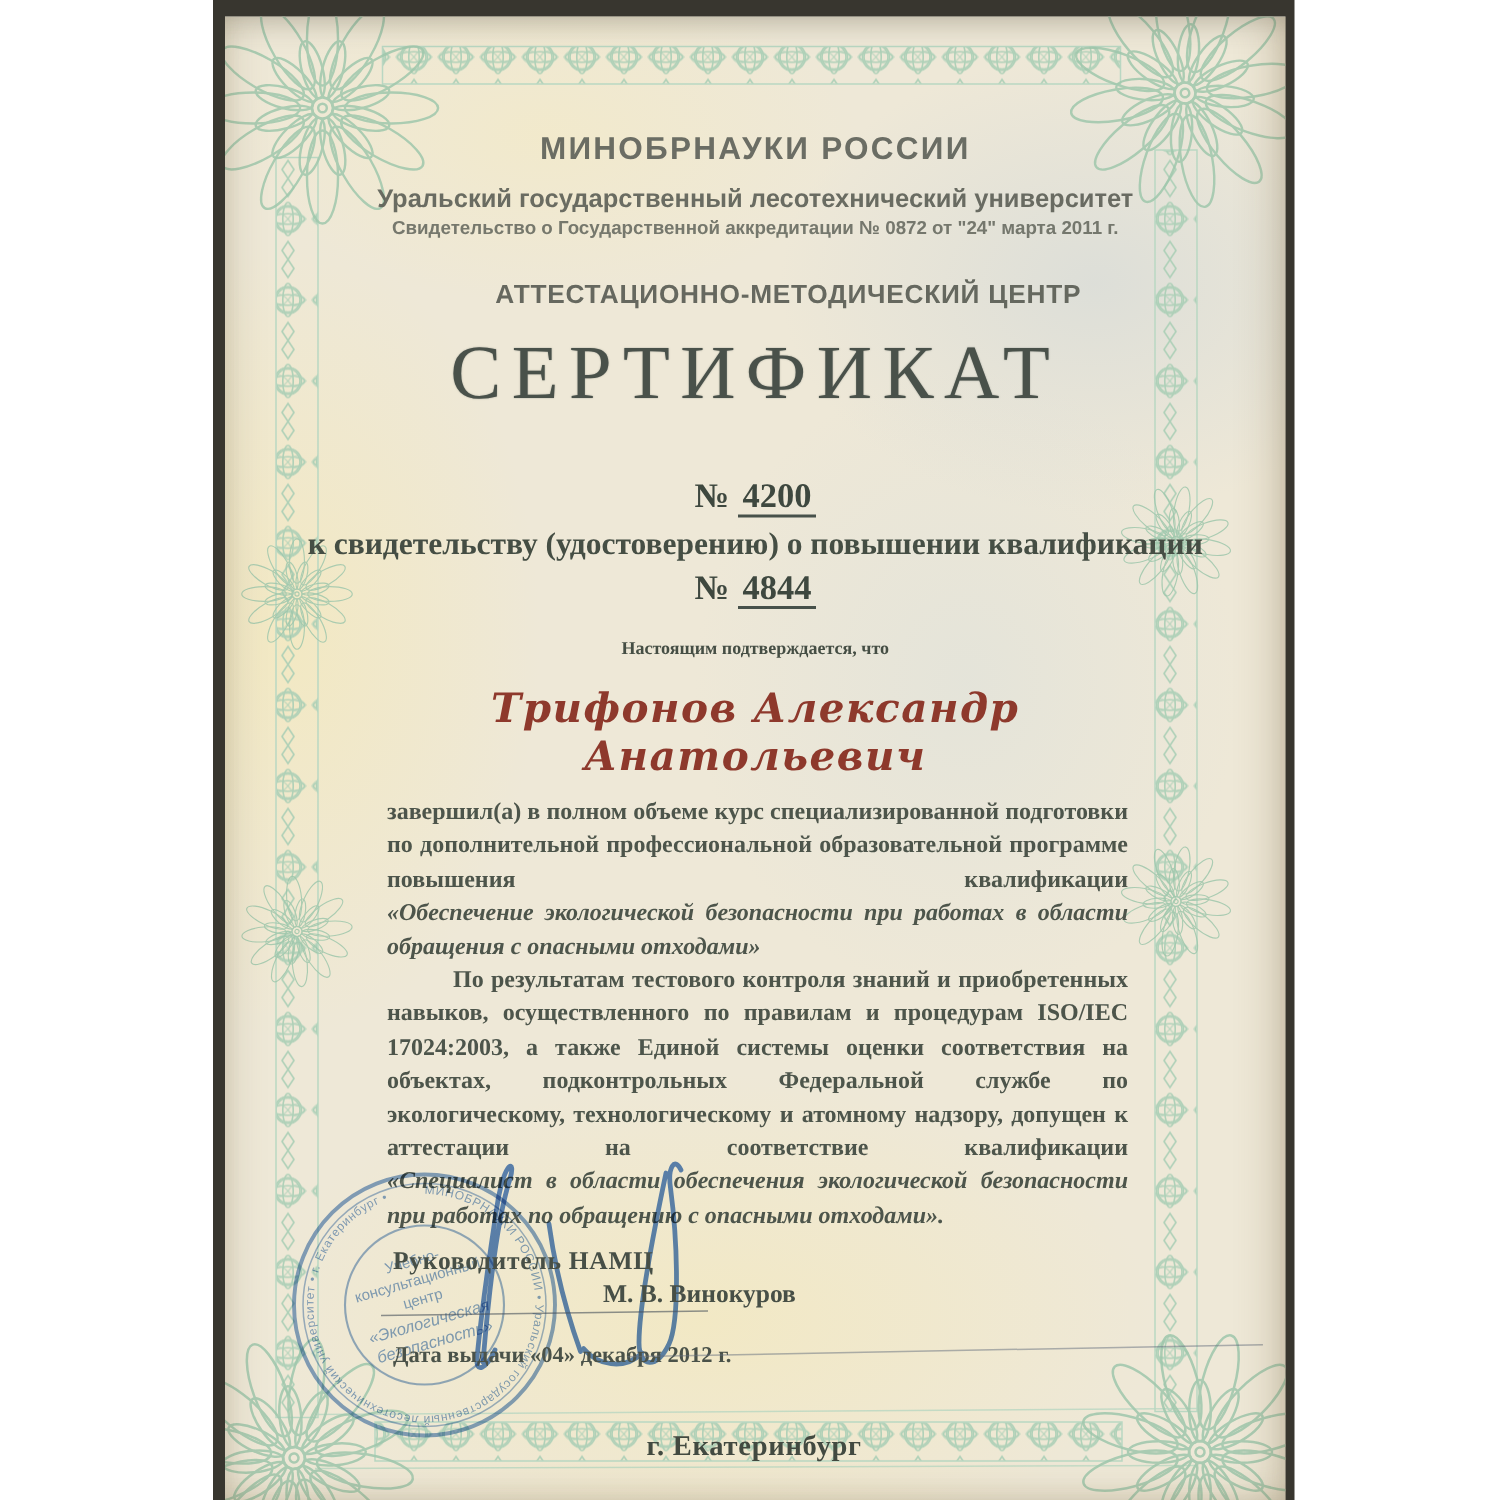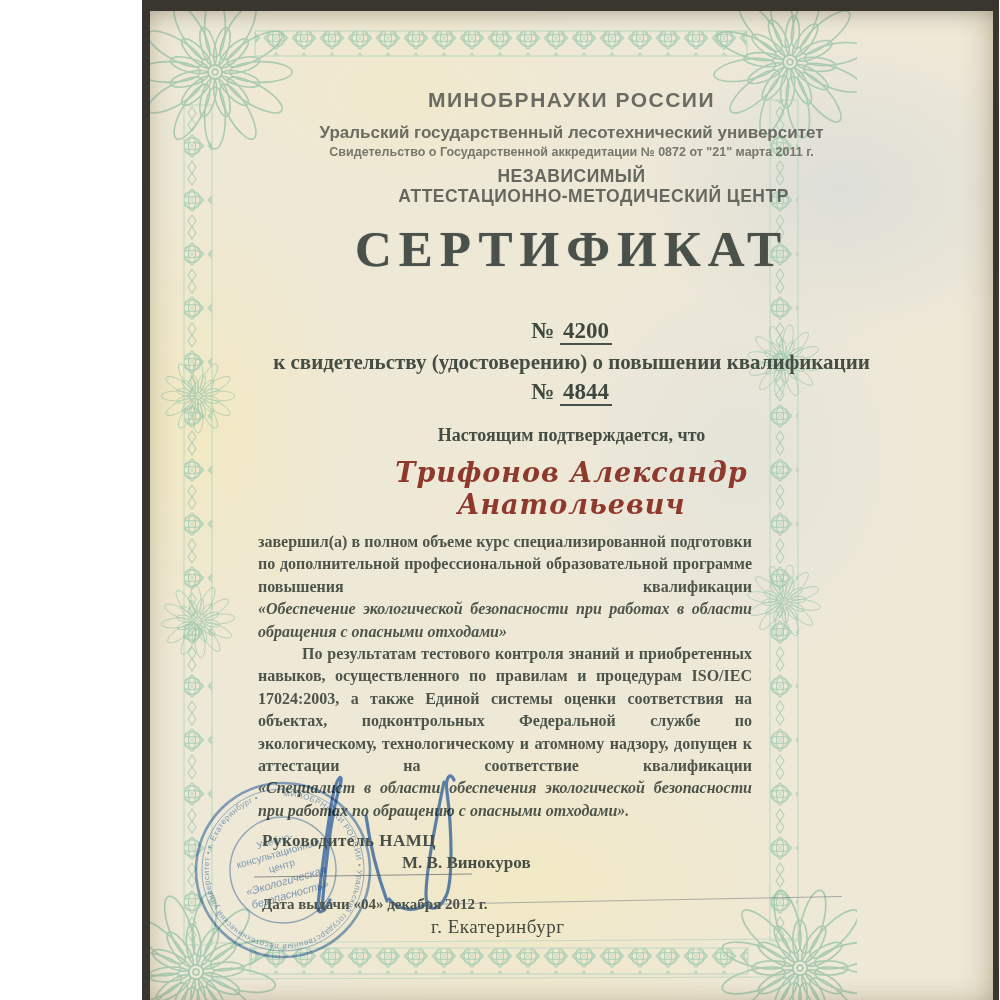--- a/index.html
+++ b/index.html
@@ -1,21 +1,21 @@
 <!DOCTYPE html>
 <html><head>
 <meta charset="utf-8">
 <style>
   html,body{margin:0;padding:0;}
   body{
     width:1000px;height:1000px;position:relative;background:#ffffff;
     font-family:"Liberation Serif",serif;overflow:hidden;
   }
   .photo{
-    position:absolute;left:142px;top:0;width:857px;height:1000px;
+    position:absolute;left:142px;top:0;width:721px;height:1000px;
     box-sizing:border-box;background:#38362f;
     padding:11px 6px 0 8px;
   }
   .paper{
     position:relative;width:100%;height:100%;overflow:hidden;
     background:
       radial-gradient(ellipse 300px 220px at 82% 18%, rgba(195,208,218,.40), transparent 70%),
       radial-gradient(ellipse 260px 300px at 70% 45%, rgba(210,220,222,.35), transparent 70%),
       radial-gradient(ellipse 240px 380px at 6% 42%, rgba(246,233,178,.55), transparent 70%),
       radial-gradient(ellipse 420px 230px at 45% 88%, rgba(246,233,178,.50), transparent 72%),
@@ -31,45 +31,45 @@
       inset 0 -18px 26px -16px rgba(130,110,70,.20);
   }
   .orn{position:absolute;left:0;top:0;}
   .ctr{position:absolute;left:0;right:0;text-align:center;}
   .sans{font-family:"Liberation Sans",sans-serif;}
   .ministry{top:77px;font-size:21px;letter-spacing:1.5px;color:#60635b;font-weight:bold;opacity:.92;}
   .university{top:112px;font-size:17px;color:#5c5f56;font-weight:bold;opacity:.9;}
   .accred{top:134px;font-size:12.5px;color:#696c62;font-weight:bold;opacity:.9;}
   .indep{top:155px;font-size:17.5px;letter-spacing:.5px;color:#5b5e55;font-weight:bold;opacity:.92;}
   .attest{top:175px;font-size:17.5px;letter-spacing:.5px;color:#5b5e55;font-weight:bold;opacity:.92;margin-left:44px;}
-  .title{top:209px;font-size:51px;font-weight:bold;letter-spacing:7px;color:#49514a;
+  .title{top:209px;font-size:51px;font-weight:normal;letter-spacing:7px;color:#49514a;
          text-shadow:0 0 1px rgba(73,81,74,.55);}
   .numline{font-size:23px;font-weight:bold;color:#3e483f;text-align:center;}
   .num1{top:307px;}
   .num2{top:368px;}
   .numline .u{border-bottom:2px solid #47514a;padding:0 3px 0 3px;}
   .caption{top:339px;font-size:21px;font-weight:bold;color:#454e44;}
-  .confirm{top:414px;font-size:18px;font-weight:bold;color:#454e44;}
+  .confirm{top:414px;font-size:12px;font-weight:bold;color:#454e44;}
   .holder{font-family:"DejaVu Serif",serif;font-style:italic;font-weight:600;
           color:#8e392c;font-size:27px;letter-spacing:1px;}
   .holder1{top:446px;}
   .holder2{top:478px;}
   .bodycol{position:absolute;left:108px;width:494px;top:520px;
            font-size:16px;font-weight:bold;color:#4d554b;line-height:22.4px;}
   .jp{text-align:justify;text-align-last:justify;margin:0;}
   .jit{text-align:justify;text-align-last:left;font-style:italic;margin:0;}
   .indent{text-indent:44px;}
   .role{position:absolute;left:112px;top:820px;font-size:17px;font-weight:bold;color:#474f46;letter-spacing:.5px;}
   .signatory{position:absolute;left:252px;top:842px;font-size:17px;font-weight:bold;color:#474f46;}
   .sigrule{position:absolute;left:104px;top:864px;width:218px;border-top:1.5px solid rgba(70,80,90,.6);
            transform:rotate(-.8deg);}
   .dateline{position:absolute;left:112px;top:885px;font-size:15px;font-weight:bold;color:#4a5249;}
   .datestrike{position:absolute;left:268px;top:889px;width:424px;border-top:1.5px solid rgba(100,110,125,.5);
               transform:rotate(-1.1deg);}
-  .city{position:absolute;left:281px;top:905px;font-size:19px;font-weight:normal;color:#424a41;letter-spacing:.5px;text-align:center;}
+  .city{position:absolute;left:281px;top:943px;font-size:19px;font-weight:bold;color:#424a41;letter-spacing:.5px;text-align:center;}
   .stamp{position:absolute;left:38px;top:764px;mix-blend-mode:multiply;opacity:.9;}
   .signature{position:absolute;left:140px;top:749px;mix-blend-mode:multiply;}
 </style>
 </head>
 <body>
 
 <div class="photo">
   <div class="paper">
 
     <svg class="orn" width="707" height="989" viewBox="0 0 707 989">
@@ -133,22 +133,21 @@
       <use href="#flower" transform="translate(650 957) scale(1.2) rotate(-15)"></use>
 
       <use href="#flower" transform="translate(48 385) scale(.55)"></use>
       <use href="#flower" transform="translate(48 610) scale(.55) rotate(25)"></use>
       <use href="#flower" transform="translate(634 350) scale(.55) rotate(10)"></use>
       <use href="#flower" transform="translate(634 590) scale(.55) rotate(40)"></use>
     </svg>
 
     <div class="ctr sans ministry">МИНОБРНАУКИ РОССИИ</div>
     <div class="ctr sans university">Уральский государственный лесотехнический университет</div>
-    <div class="ctr sans accred">Свидетельство о Государственной аккредитации № 0872 от "21" марта 2011 г.</div>
-    <div class="ctr sans indep">НЕЗАВИСИМЫЙ</div>
+    <div class="ctr sans accred">Свидетельство о Государственной аккредитации № 0872 от "24" марта 2011 г.</div>
     <div class="ctr sans attest">АТТЕСТАЦИОННО-МЕТОДИЧЕСКИЙ ЦЕНТР</div>
 
     <div class="ctr title">СЕРТИФИКАТ</div>
 
     <div class="ctr numline num1">
       <span>№</span>
       <span class="u">4200</span>
     </div>
     <div class="ctr caption">к свидетельству (удостоверению) о повышении квалификации</div>
     <div class="ctr numline num2">

